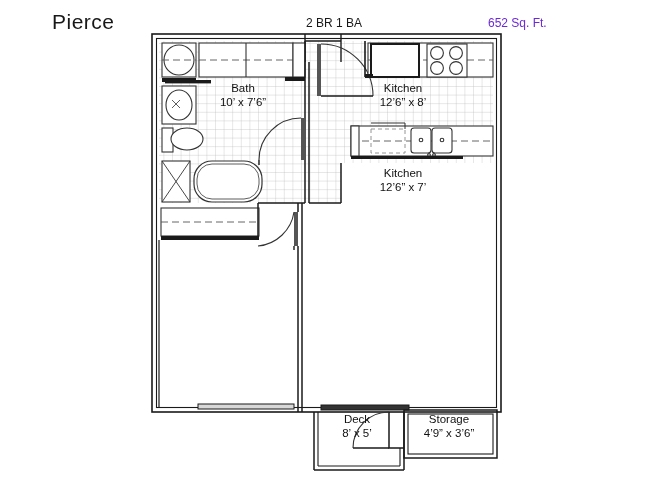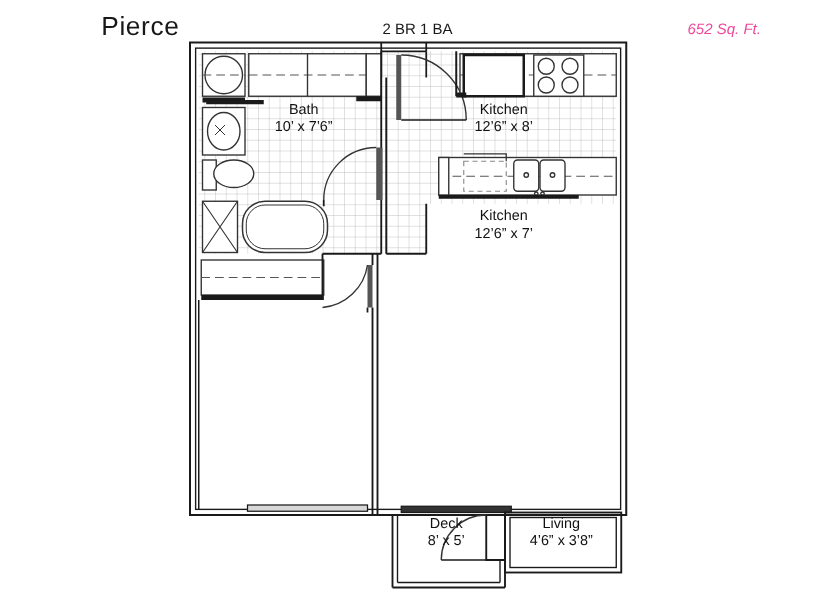--- a/index.html
+++ b/index.html
@@ -29,38 +29,36 @@
     height: 36px;
   }
   .plan-title {
     position: absolute;
     left: 52px;
     top: 10px;
     font-size: 21px;
     letter-spacing: 0.5px;
     color: #181818;
     white-space: nowrap;
-    margin-left: 29px;
   }
   .plan-beds {
     position: absolute;
     left: 306px;
     top: 16px;
     font-size: 12px;
     color: #181818;
     white-space: nowrap;
   }
   .plan-area {
     position: absolute;
-    left: 550px;
+    left: 488px;
     top: 16px;
     font-size: 12px;
-    color: #ec4899;
+    color: #6d28d9;
     white-space: nowrap;
-    font-style: italic;
   }
   svg.plan-svg {
     position: absolute;
     left: 0;
     top: 0;
     width: 670px;
     height: 488px;
     display: block;
   }
   .room-label {
@@ -292,17 +290,17 @@
   </div>
 
 
 
   <div class="room-label" style="left:317px;  top:412px; width:80px;text-align:center;">
     <span class="rname">Deck</span>
     <span class="rdim">8’ x 5’</span>
   </div>
 
   <div class="room-label" style="left:399px;  top:412px; width:100px;">
-    <span class="rname">Living</span>
-    <span class="rdim">4’6” x 3’8”</span>
+    <span class="rname">Storage</span>
+    <span class="rdim">4’9” x 3’6”</span>
   </div>
 
 </div>
 
 </body></html>

